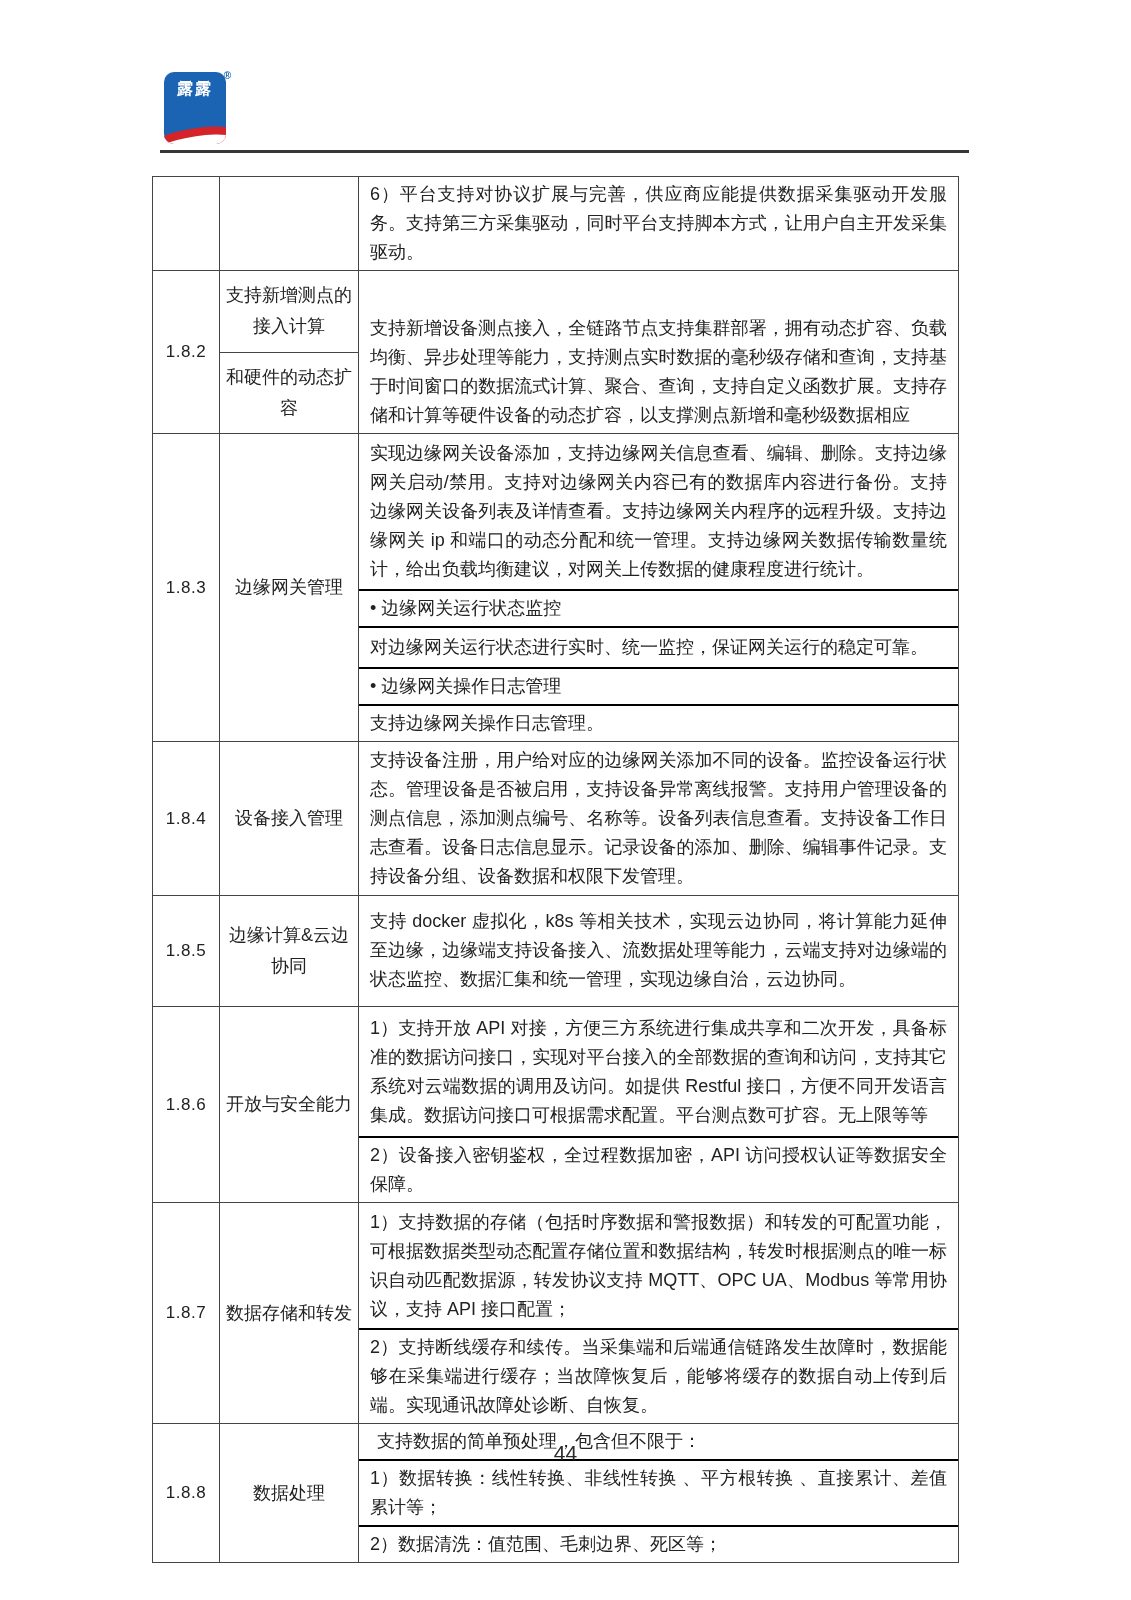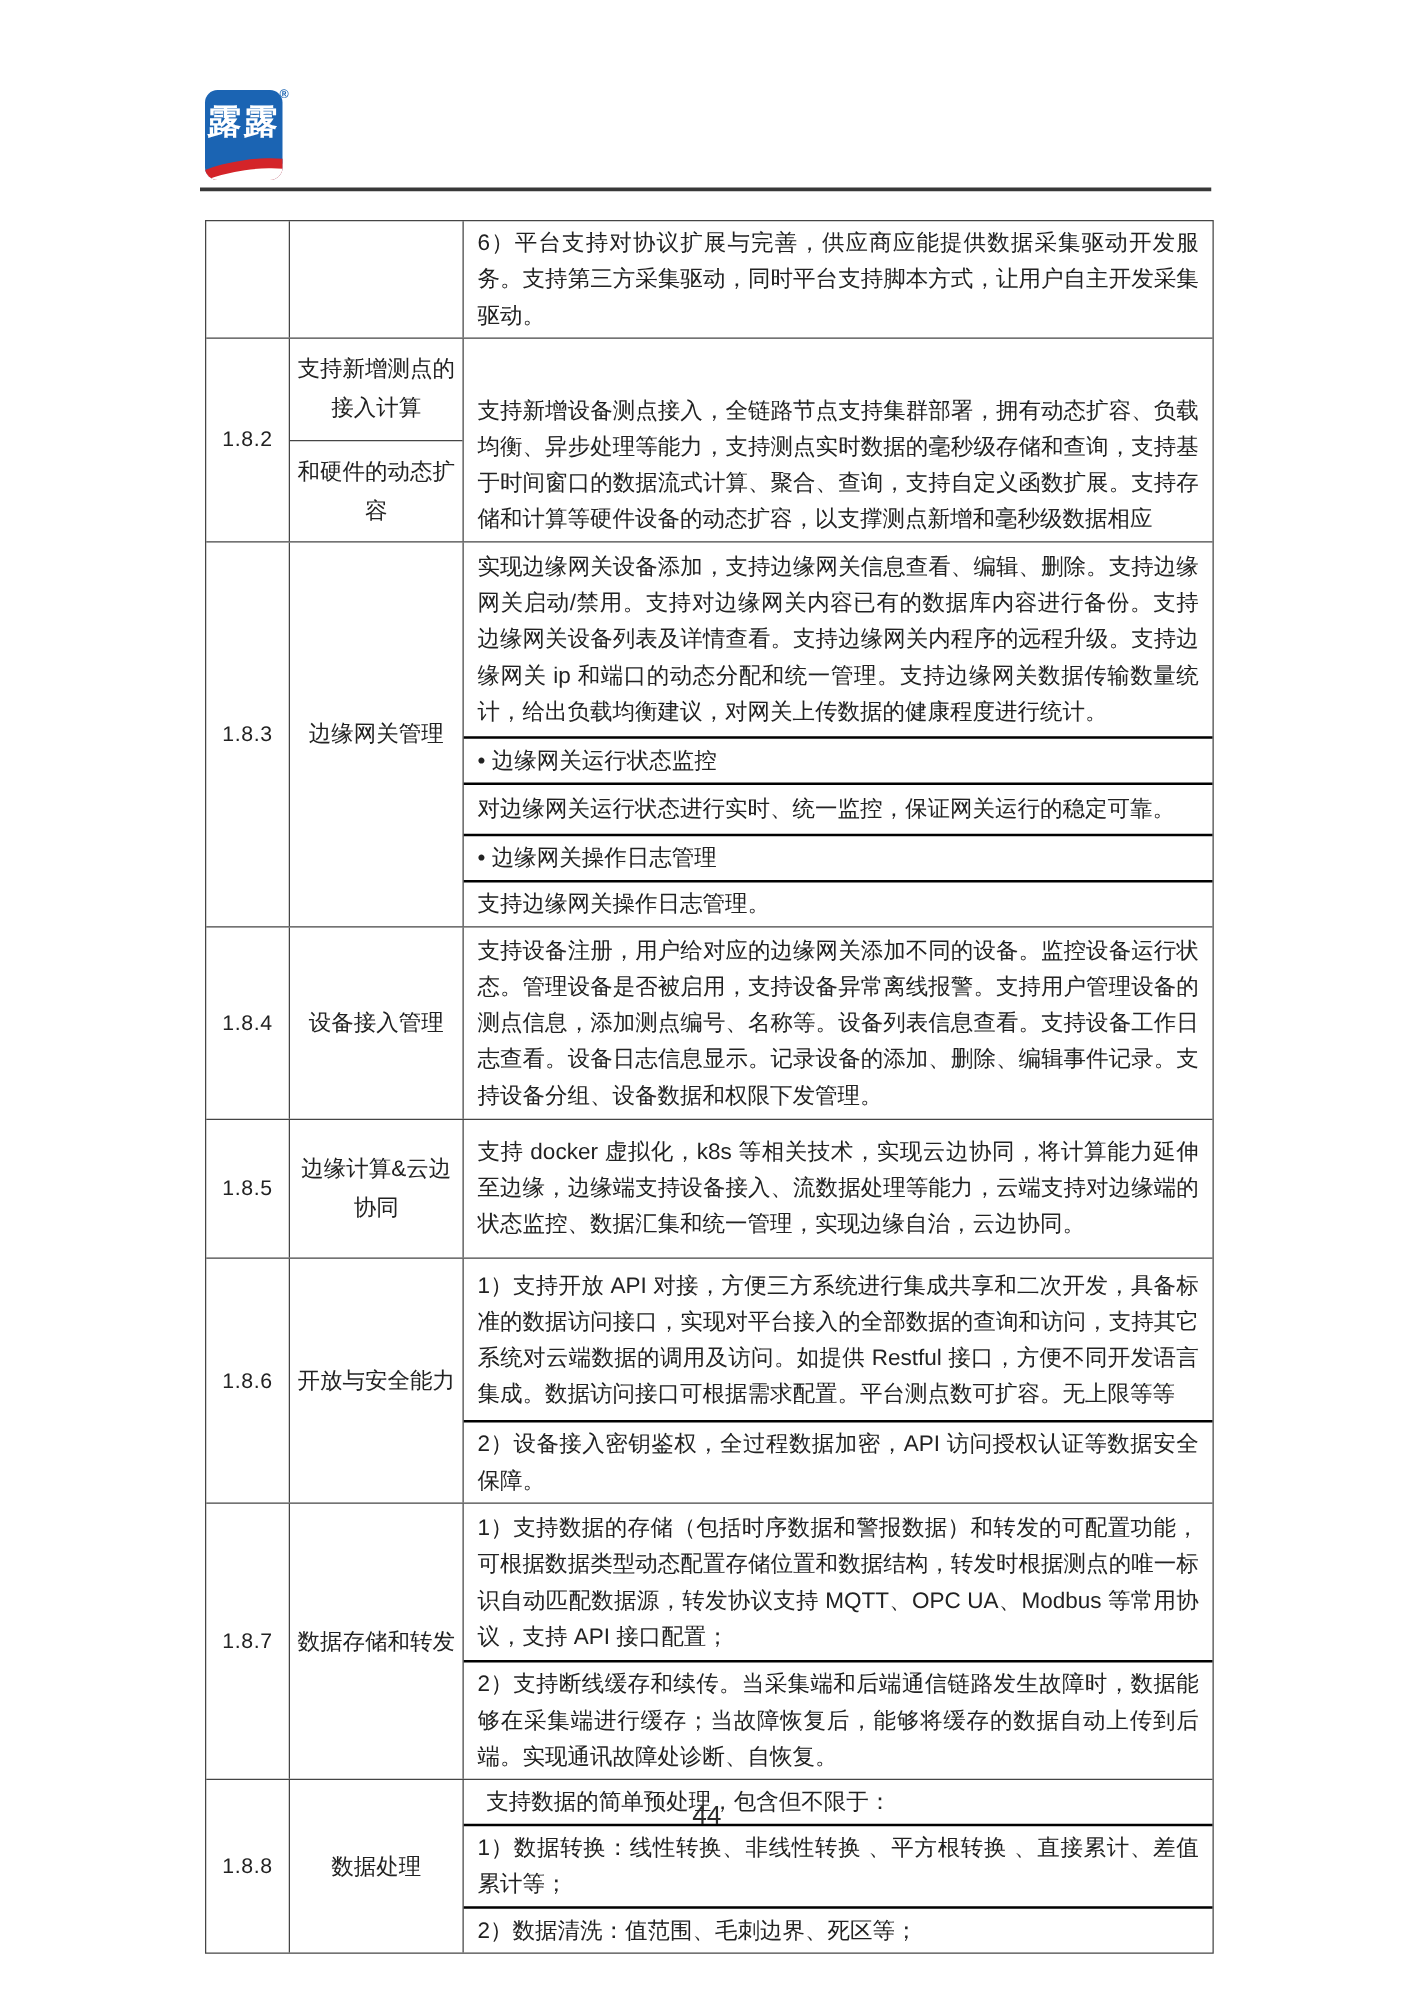--- a/index.html
+++ b/index.html
@@ -11,35 +11,35 @@
 
   
   .header { position:absolute; left:160px; top:68px; width:809px; height:86px; }
   .logo { position:absolute; left:4px; top:4px; width:64px; height:74px; }
   .logo-box {
     position:relative; width:62px; height:72px; background:#1b64b3;
     border-radius:10px; overflow:hidden;
   }
   .logo-chars {
     position:absolute; top:7px; left:0; width:100%; text-align:center;
-    color:#ffffff; font-size:27px; font-weight:bold; letter-spacing:2px;
+    color:#ffffff; font-size:16px; font-weight:bold; letter-spacing:2px;
   }
   .sw-white1 { position:absolute; bottom:-20px; left:-12px; width:90px; height:34px; background:#ffffff; border-radius:50%; transform:rotate(-7deg); }
   .sw-red    { position:absolute; bottom:-10px; left:-14px; width:94px; height:26px; background:#d42429; border-radius:50%; transform:rotate(-8deg); }
   .sw-white2 { position:absolute; bottom:-22px; left:-16px; width:100px; height:30px; background:#ffffff; border-radius:50%; transform:rotate(-8deg); }
   .logo-reg { position:absolute; top:-2px; right:-3px; color:#1b64b3; font-size:10px; font-weight:bold; }
   .company-name {
     position:absolute; left:0; top:24px; width:100%; text-align:center;
     color:#3a68c6; font-size:29px; font-weight:bold; letter-spacing:2px;
   }
   .header-rule { position:absolute; left:160px; top:150px; width:809px; height:3px; background:#383838; }
 
   
   .req-table {
-    position:absolute; left:164px; top:176px; width:807px;
+    position:absolute; left:152px; top:176px; width:807px;
     border:1px solid #454545; box-sizing:border-box;
   }
   .trow { display:flex; align-items:stretch; box-sizing:border-box; }
   .trow + .trow { border-top:1px solid #454545; }
   .c-num {
     flex:none; width:67px; box-sizing:border-box;
     border-right:1px solid #454545;
     display:flex; align-items:center; justify-content:center;
     font-size:17px; letter-spacing:0.5px;text-align:right;
   }

